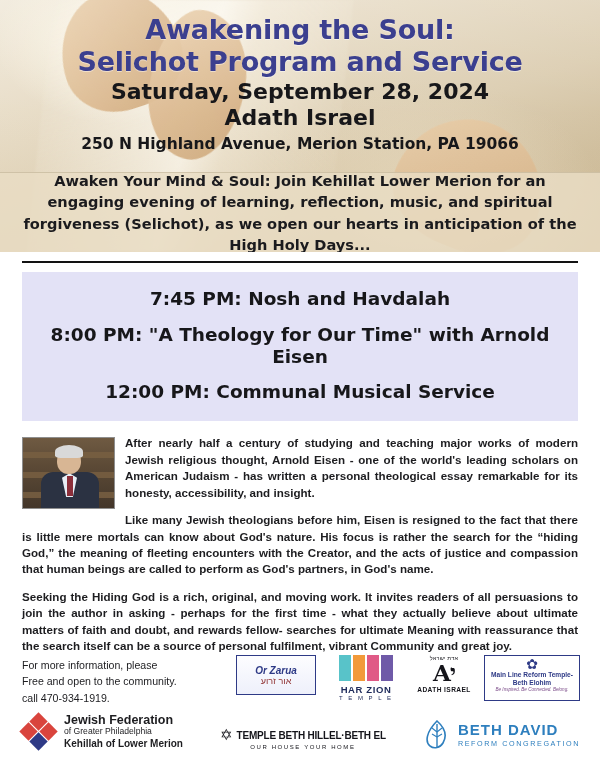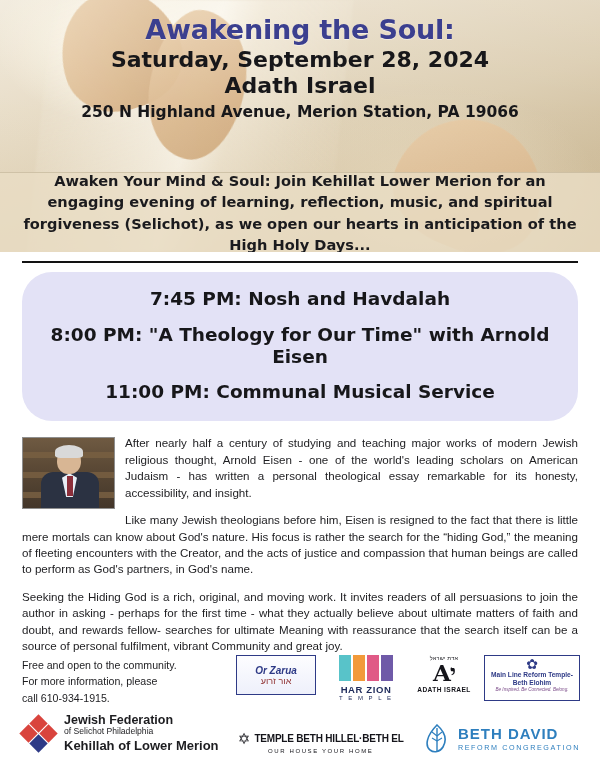--- a/index.html
+++ b/index.html
@@ -121,21 +121,20 @@
     border-top: 2px solid #121212;
   }
 
   
   .schedule {
     margin: 9px auto 0 auto;
     width: 556px;
     background: #e3e2f6;
     padding: 16px 10px 18px 10px;
     text-align: center;
-    border-radius: 30px;
   }
   .sched-line {
     font-family: "DejaVu Sans", sans-serif;
     font-weight: bold;
     font-size: 18.5px;
     color: #17171a;
     line-height: 1.18;
     margin: 0 0 14px 0;
   }
   .sched-line:last-child { margin-bottom: 0; }
@@ -179,21 +178,21 @@
     background: #2b3242; border-radius: 12px 12px 0 0;
   }
   .portrait .shirt {
     position: absolute; left: 39px; top: 35px; width: 15px; height: 24px;
     background: #e8eef5; clip-path: polygon(50% 0, 100% 18%, 72% 100%, 28% 100%, 0 18%);
   }
   .portrait .tie {
     position: absolute; left: 44px; top: 38px; width: 6px; height: 20px;
     background: #8c2f3a;
   }
-  .bio p { margin: 0 0 11px 0; }
+  .bio p { margin: 0 0 11px 0; font-weight: bold; }
   .bio p:last-child { margin-bottom: 11px; }
 
   
   .footer {
     position: absolute;
     left: 0; right: 0; bottom: 0;
     height: 130px;
     padding: 8px 20px 6px 22px;
   }
   .footer-top {
@@ -274,21 +273,21 @@
   .fed-mark span {
     position: absolute; width: 13px; height: 13px; background: #d9443d;
     transform: rotate(45deg);
   }
   .fed-mark .d1 { left: 10px; top: 0; }
   .fed-mark .d2 { left: 0; top: 10px; }
   .fed-mark .d3 { left: 20px; top: 10px; }
   .fed-mark .d4 { left: 10px; top: 20px; background: #2e3a86; }
   .fed-text .f1 { font-size: 12.5px; font-weight: bold; color: #1d1d20; line-height: 1.05; }
   .fed-text .f2 { font-size: 8.6px; color: #1d1d20; line-height: 1.15; }
-  .fed-text .f3 { font-size: 13px; font-weight: bold; color: #1d1d20; line-height: 1.2; margin-top: 1px; }
+  .fed-text .f3 { font-size: 10px; font-weight: bold; color: #1d1d20; line-height: 1.2; margin-top: 1px; }
 
   
   .logo-tbh { text-align: center; }
   .tbh-row { display: flex; align-items: center; gap: 4px; }
   .tbh-star { font-size: 15px; color: #14141a; }
   .tbh-name { font-size: 10px; font-weight: bold; color: #14141a; letter-spacing: -0.2px; }
   .tbh-sub { font-size: 6px; color: #14141a; letter-spacing: 1.6px; }
 
   
   .logo-bd { display: flex; align-items: center; gap: 7px; }
@@ -303,37 +302,38 @@
   <div class="hero-bg"></div>
   <div class="hero-book"></div>
   <div class="hero-hand h1"></div>
   <div class="hero-hand h2"></div>
   <div class="hero-hand h3"></div>
   <div class="hero-shade"></div>
 
   <div class="hero-text">
     <div class="title-main">
       <div>Awakening the Soul:</div>
+      <div>Selichot Program and Service</div>
     </div>
     <div class="title-date">Saturday, September 28, 2024</div>
     <div class="title-venue">Adath Israel</div>
     <div class="title-address">250 N Highland Avenue, Merion Station, PA 19066</div>
   </div>
 
   <div class="band">
     <div class="band-text">Awaken Your Mind &amp; Soul: Join Kehillat Lower Merion for an engaging evening of learning, reflection, music, and spiritual forgiveness (Selichot), as we open our hearts in anticipation of the High Holy Days...</div>
   </div>
 </div>
 
 <hr class="rule">
 
 <div class="schedule">
   <div class="sched-line">7:45 PM: Nosh and Havdalah</div>
   <div class="sched-line">8:00 PM: "A Theology for Our Time" with Arnold Eisen</div>
-  <div class="sched-line">11:00 PM: Communal Musical Service</div>
+  <div class="sched-line">12:00 PM: Communal Musical Service</div>
 </div>
 
 <div class="bio">
   <div class="portrait">
     <div class="shelf s1"></div>
     <div class="shelf s2"></div>
     <div class="shelf s3"></div>
     <div class="body"></div>
     <div class="shirt"></div>
     <div class="tie"></div>
@@ -343,23 +343,23 @@
   <p>After nearly half a century of studying and teaching major works of modern Jewish religious thought, Arnold Eisen - one of the world's leading scholars on American Judaism - has written a personal theological essay remarkable for its honesty, accessibility, and insight.</p>
   <p>Like many Jewish theologians before him, Eisen is resigned to the fact that there is little mere mortals can know about God's nature. His focus is rather the search for the “hiding God,” the meaning of fleeting encounters with the Creator, and the acts of justice and compassion that human beings are called to perform as God's partners, in God's name.</p>
   <p>Seeking the Hiding God is a rich, original, and moving work. It invites readers of all persuasions to join the author in asking - perhaps for the first time - what they actually believe about ultimate matters of faith and doubt, and rewards fellow- searches for ultimate Meaning with reassurance that the search itself can be a source of personal fulfilment, vibrant Community and great joy.</p>
 </div>
 
 <div class="footer">
 
   <div class="footer-top">
 
     <div class="contact">
+      <div>For more information, please</div>
       <div>Free and open to the community.</div>
-      <div>For more information, please</div>
-      <div>call 610-934-1915.</div>
+      <div>call 470-934-1919.</div>
     </div>
 
     <div class="logos-row">
 
       <div class="logo logo-orzarua">
         <div class="l1">Or Zarua</div>
         <div class="l2">אור זרוע</div>
       </div>
 
       <div class="logo logo-harzion">
@@ -392,21 +392,21 @@
 
     <div class="logo-fed">
       <div class="fed-mark">
         <span class="d1"></span>
           <span class="d2"></span>
           <span class="d3"></span>
           <span class="d4"></span>
       </div>
       <div class="fed-text">
         <div class="f1">Jewish Federation</div>
-        <div class="f2">of Selichot Philadelphia</div>
+        <div class="f2">of Greater Philadelphia</div>
         <div class="f3">Kehillah of Lower Merion</div>
       </div>
     </div>
 
     <div class="logo-tbh">
       <div class="tbh-row">
         <span class="tbh-star">✡</span>
         <span class="tbh-name">TEMPLE BETH HILLEL·BETH EL</span>
       </div>
       <div class="tbh-sub">OUR HOUSE  YOUR HOME</div>

